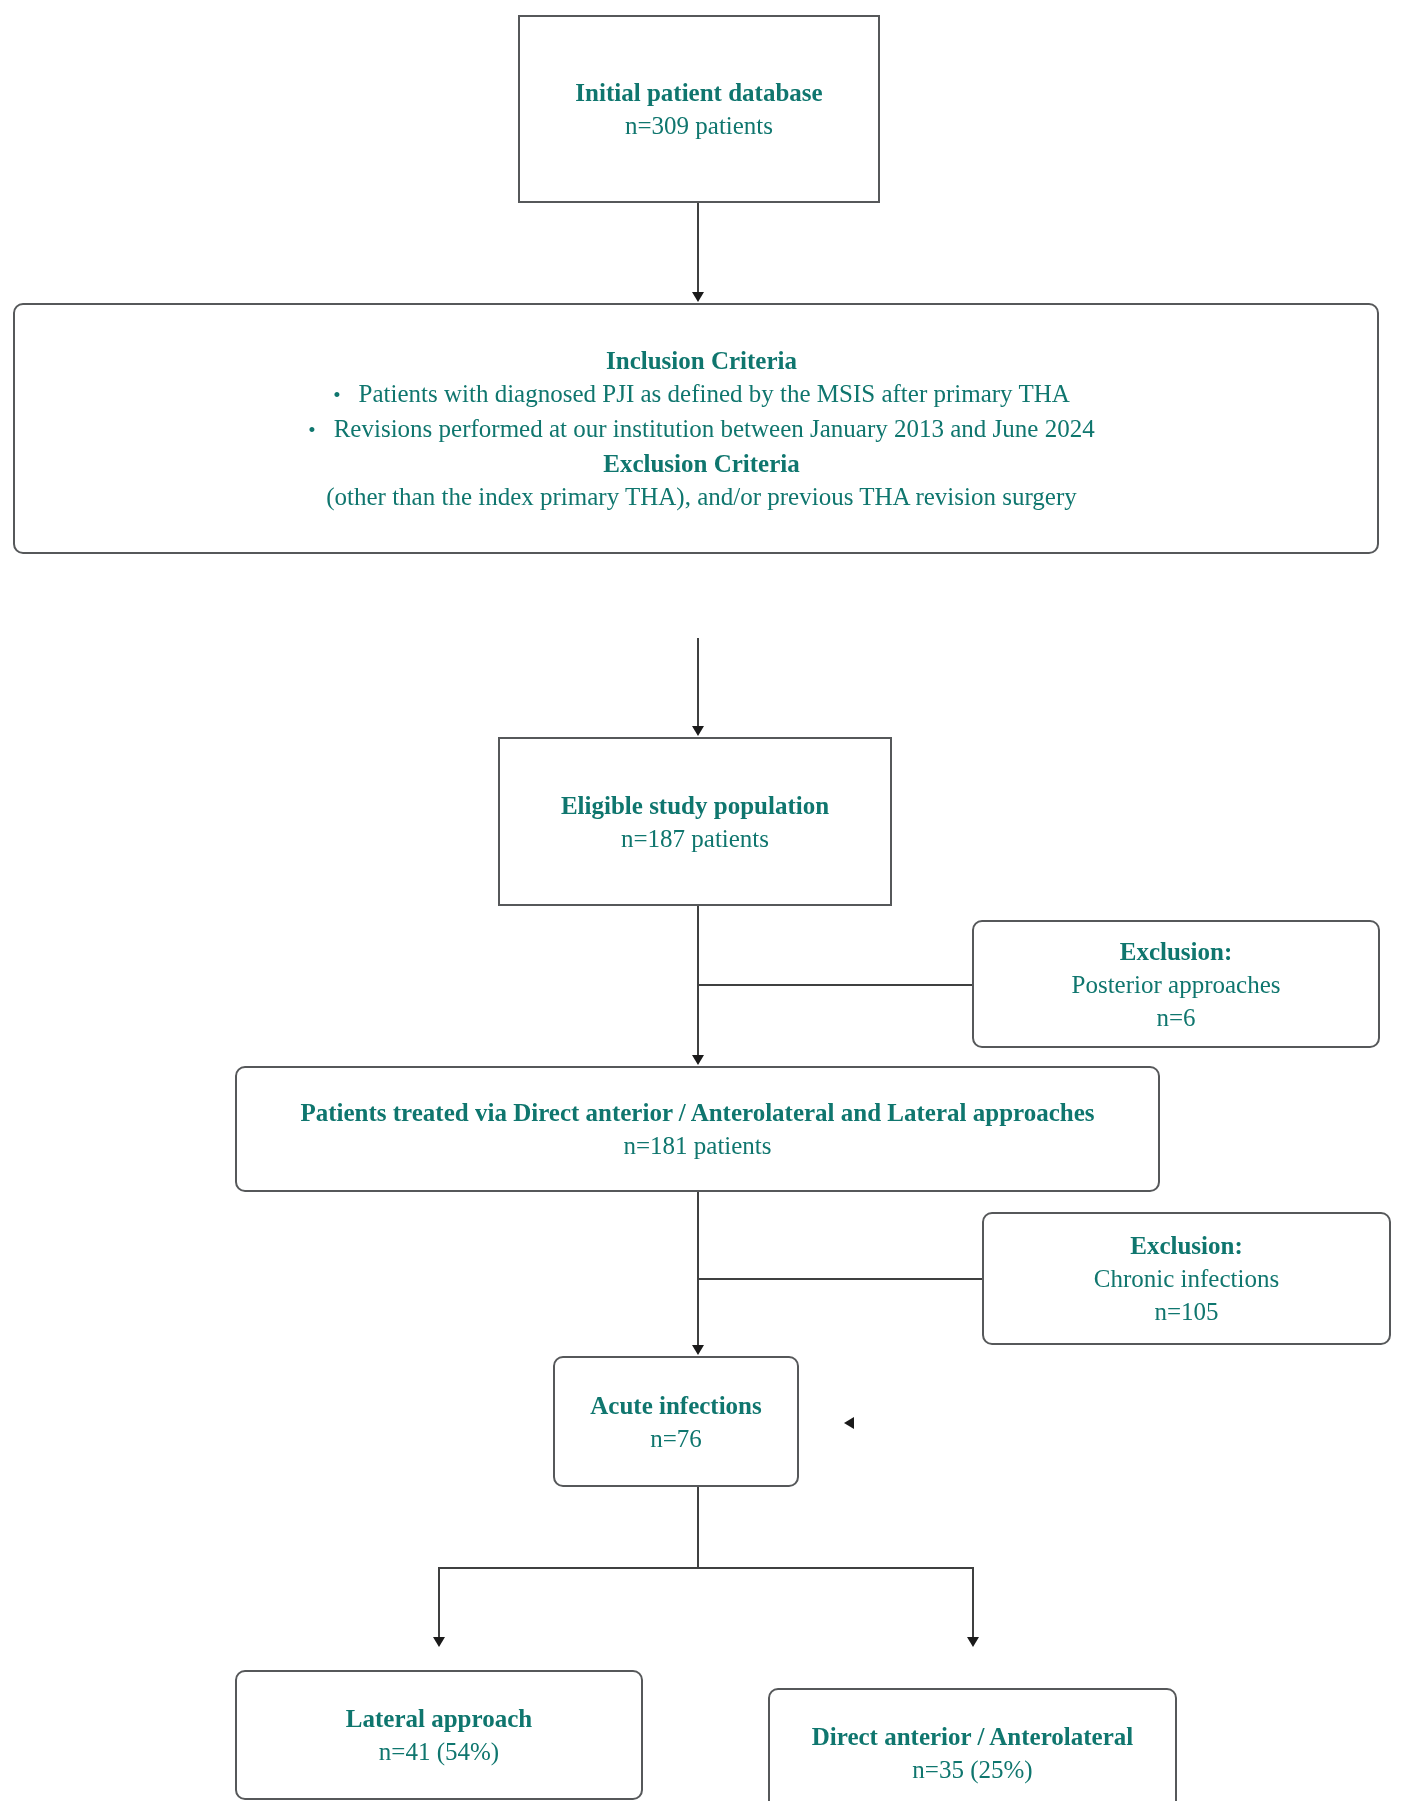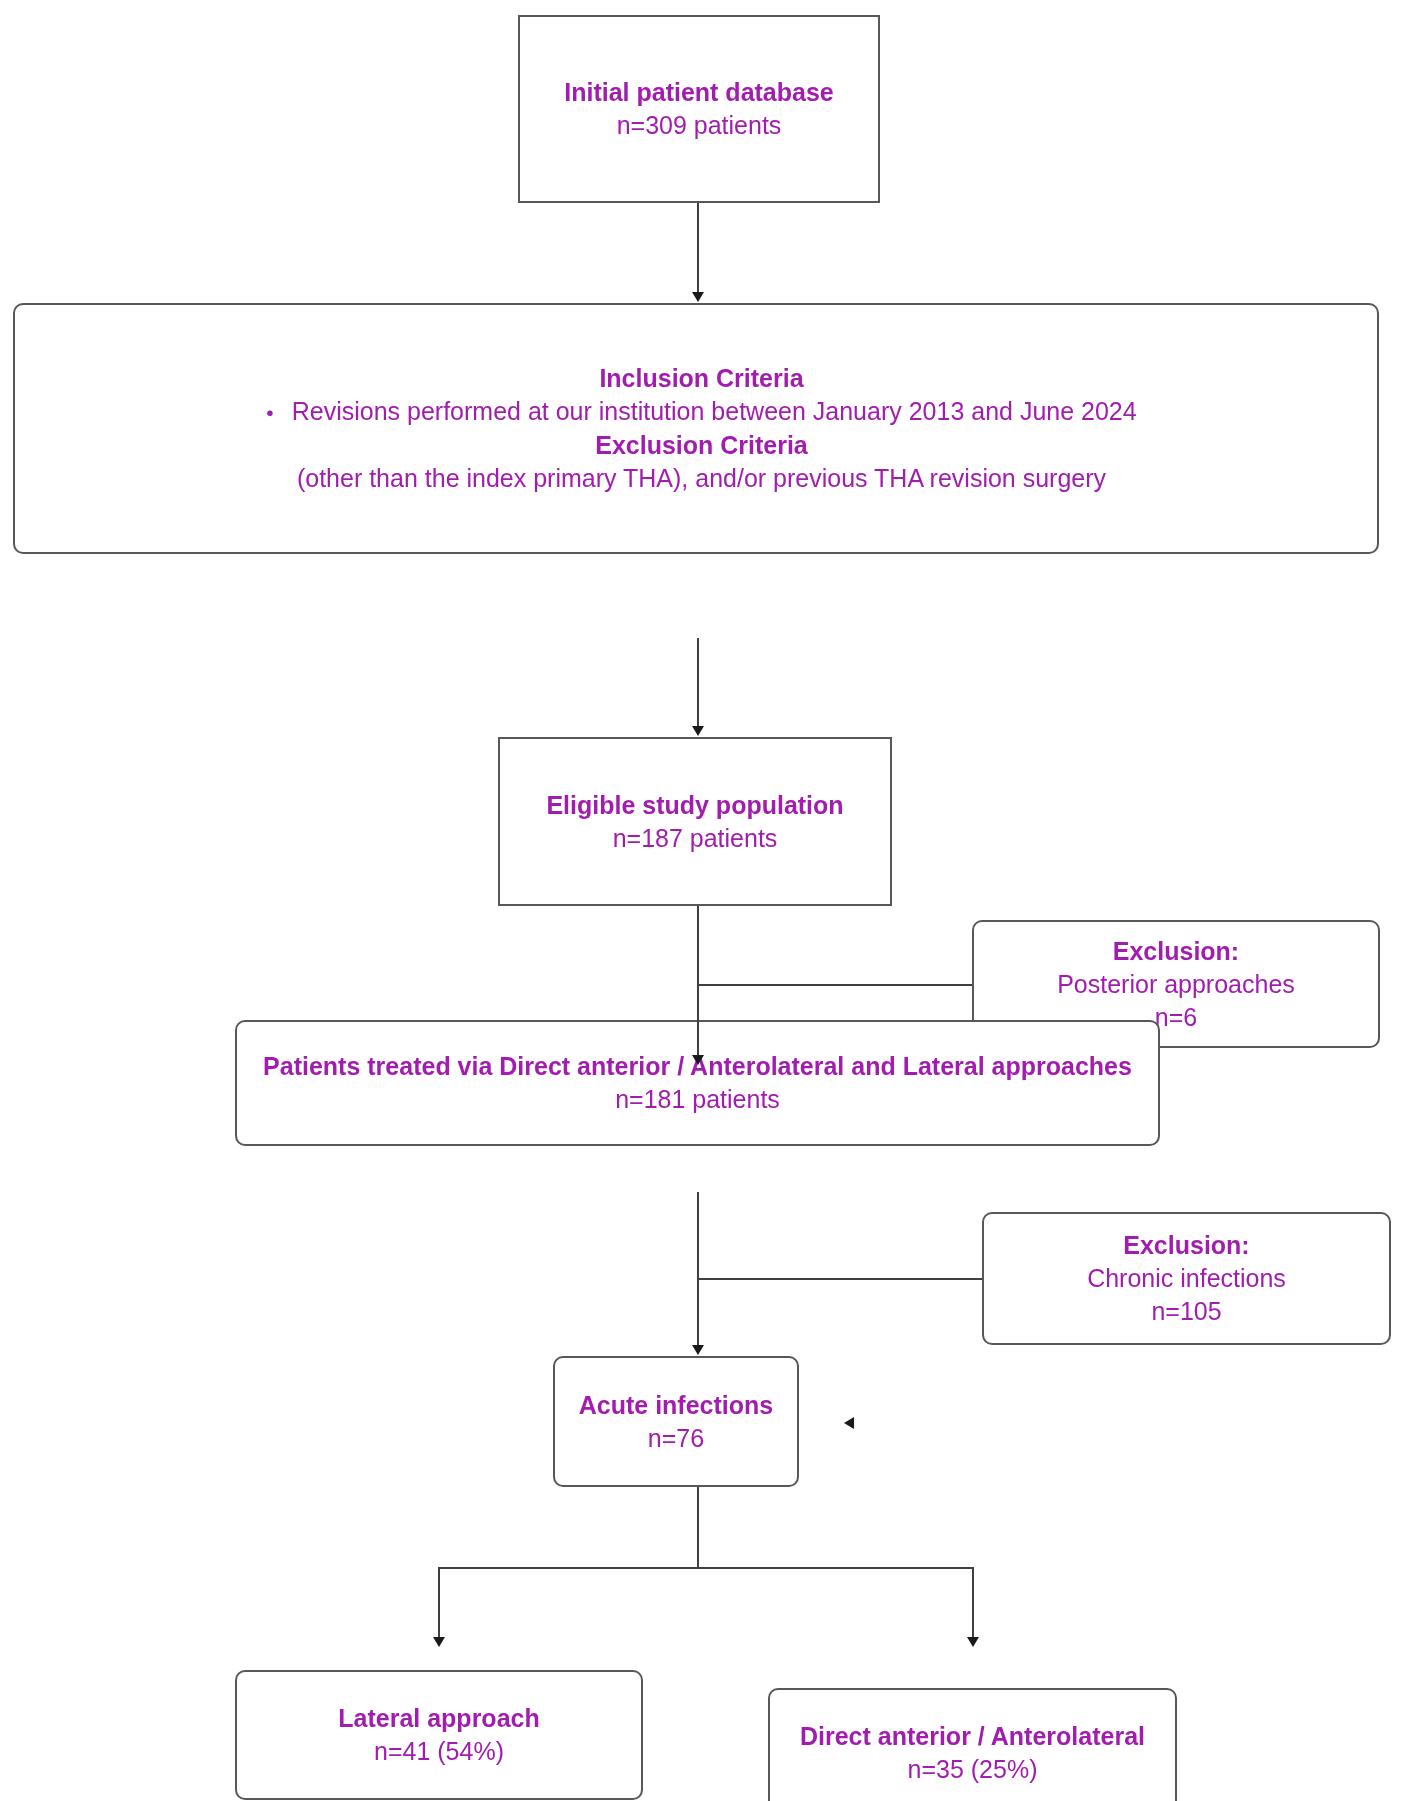--- a/index.html
+++ b/index.html
@@ -5,22 +5,22 @@
   html, body {
     margin: 0;
     padding: 0;
     background: #ffffff;
   }
   #canvas {
     position: relative;
     width: 1406px;
     height: 1801px;
     background: #ffffff;
-    font-family: Liberation Sans, sans-serif;
-    color: #a21caf;
+    font-family: Liberation Serif, serif;
+    color: #0f766e;
     font-size: 25px;
     line-height: 33px;
   }
   .box {
     position: absolute;
     box-sizing: border-box;
     border: 2px solid #56585a;
     background: #ffffff;
     display: flex;
     flex-direction: column;
@@ -60,21 +60,21 @@
     border-top: 6px solid transparent;
     border-bottom: 6px solid transparent;
     border-right: 10px solid #1a1a1a;
   }
 
   
   #box-initial   { left: 518px; top: 15px;   width: 362px;  height: 188px; }
   #box-criteria  { left: 13px;  top: 303px;  width: 1366px; height: 251px; padding-left: 11px; }
   #box-eligible  { left: 498px; top: 737px;  width: 394px;  height: 169px; }
   #box-excl-post { left: 972px; top: 920px;  width: 408px;  height: 128px; }
-  #box-treated   { left: 235px; top: 1020px; width: 925px;  height: 126px; }
+  #box-treated   { left: 235px; top: 1066px; width: 925px;  height: 126px; }
   #box-excl-chr  { left: 982px; top: 1212px; width: 409px;  height: 133px; }
   #box-acute     { left: 553px; top: 1356px; width: 246px;  height: 131px; }
   #box-lateral   { left: 235px; top: 1648px; width: 408px;  height: 130px; margin-top: 22px; }
   #box-direct    { left: 768px; top: 1648px; width: 409px;  height: 130px; margin-top: 40px; }
 
   
   #c1 { left: 697px; top: 203px;  height: 89px; }
   #a1 { left: 692px; top: 292px; }
   #c2 { left: 697px; top: 638px;  height: 88px; }
   #a2 { left: 692px; top: 726px; }
@@ -97,20 +97,23 @@
 
 <div id="canvas">
 
   <div class="box" id="box-initial">
     <div class="line bold">Initial patient database</div>
     <div class="line">n=309 patients</div>
   </div>
 
   <div class="box rounded" id="box-criteria">
     <div class="line bold">Inclusion Criteria</div>
+    <div class="bullet-line">
+      <span class="bullet">•</span><span>Patients with diagnosed PJI as defined by the MSIS after primary THA</span>
+    </div>
     <div class="bullet-line">
       <span class="bullet">•</span><span>Revisions performed at our institution between January 2013 and June 2024</span>
     </div>
     <div class="line bold">Exclusion Criteria</div>
     <div class="line">(other than the index primary THA), and/or previous THA revision surgery</div>
   </div>
 
   <div class="box" id="box-eligible">
     <div class="line bold">Eligible study population</div>
     <div class="line">n=187 patients</div>

